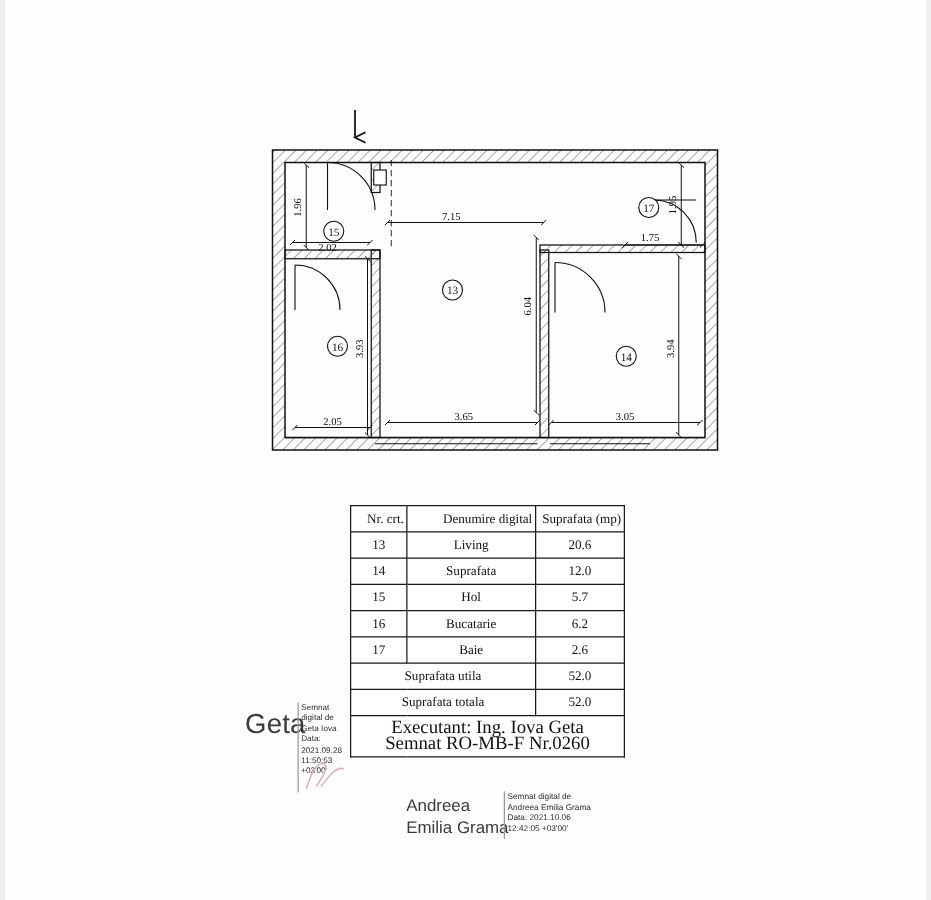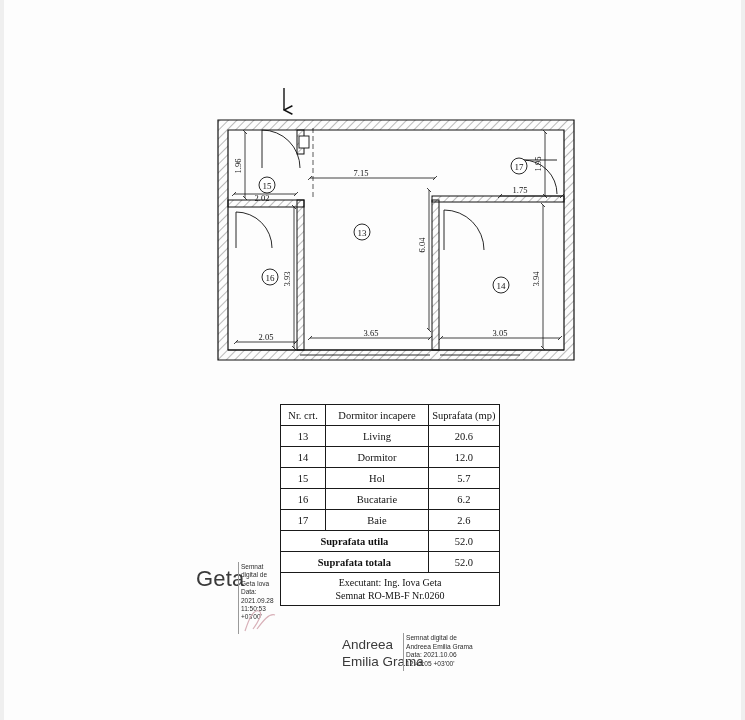--- a/index.html
+++ b/index.html
@@ -39,29 +39,30 @@
   table.rooms th, table.rooms td {
     border: 1px solid #1a1a1a;
     padding: 3px 2px;
     text-align: center;
     line-height: 13px;
     height: 14px;
     background: #fff;
   }
   table.rooms th {
     font-weight: normal;
+    text-align: right;
   }
   .col-nr { width: 44px; }
   .col-name { width: 106px; }
   .col-area { width: 70px; }
-  .sum-label { font-weight: bold; }
+  .sum-label { font-weight: normal; }
   .footer-cell {
     border: 1px solid #1a1a1a;
     text-align: center;
-    font-size: 10px;
+    font-size: 15px;
     padding: 2px 2px;
     line-height: 13px;
     background: #fff;
   }
   .footer-cell .line2 { display:block; }
 
   
   .sig1 {
     position: absolute;
     left: 196px;
@@ -95,21 +96,21 @@
   }
   .flourish {
     position: absolute;
     left: 243px;
     top: 605px;
     width: 36px;
     height: 28px;
   }
   .sig2 {
     position: absolute;
-    left: 342px;
+    left: 325px;
     top: 636px;
   }
   .sig2 .name {
     font-family: "Liberation Sans", sans-serif;
     font-size: 13.5px;
     color: #3a3a3a;
     line-height: 17px;
   }
   .sig2-meta {
     position: absolute;
@@ -249,33 +250,33 @@
     <text x="371" y="336" font-family="Liberation Serif, serif" font-size="8.5" fill="#111" text-anchor="middle">3.65</text>
     <text x="500" y="336" font-family="Liberation Serif, serif" font-size="8.5" fill="#111" text-anchor="middle">3.05</text>
   </svg>
   </div>
 
   <div class="table-wrap">
     <table class="rooms">
       <thead>
         <tr>
           <th class="col-nr">Nr. crt.</th>
-          <th class="col-name">Dormitor incapere</th>
+          <th class="col-name">Denumire digital</th>
           <th class="col-area">Suprafata (mp)</th>
         </tr>
       </thead>
       <tbody>
         <tr>
           <td>13</td>
           <td>Living</td>
           <td>20.6</td>
         </tr>
         <tr>
           <td>14</td>
-          <td>Dormitor</td>
+          <td>Suprafata</td>
           <td>12.0</td>
         </tr>
         <tr>
           <td>15</td>
           <td>Hol</td>
           <td>5.7</td>
         </tr>
         <tr>
           <td>16</td>
           <td>Bucatarie</td>

